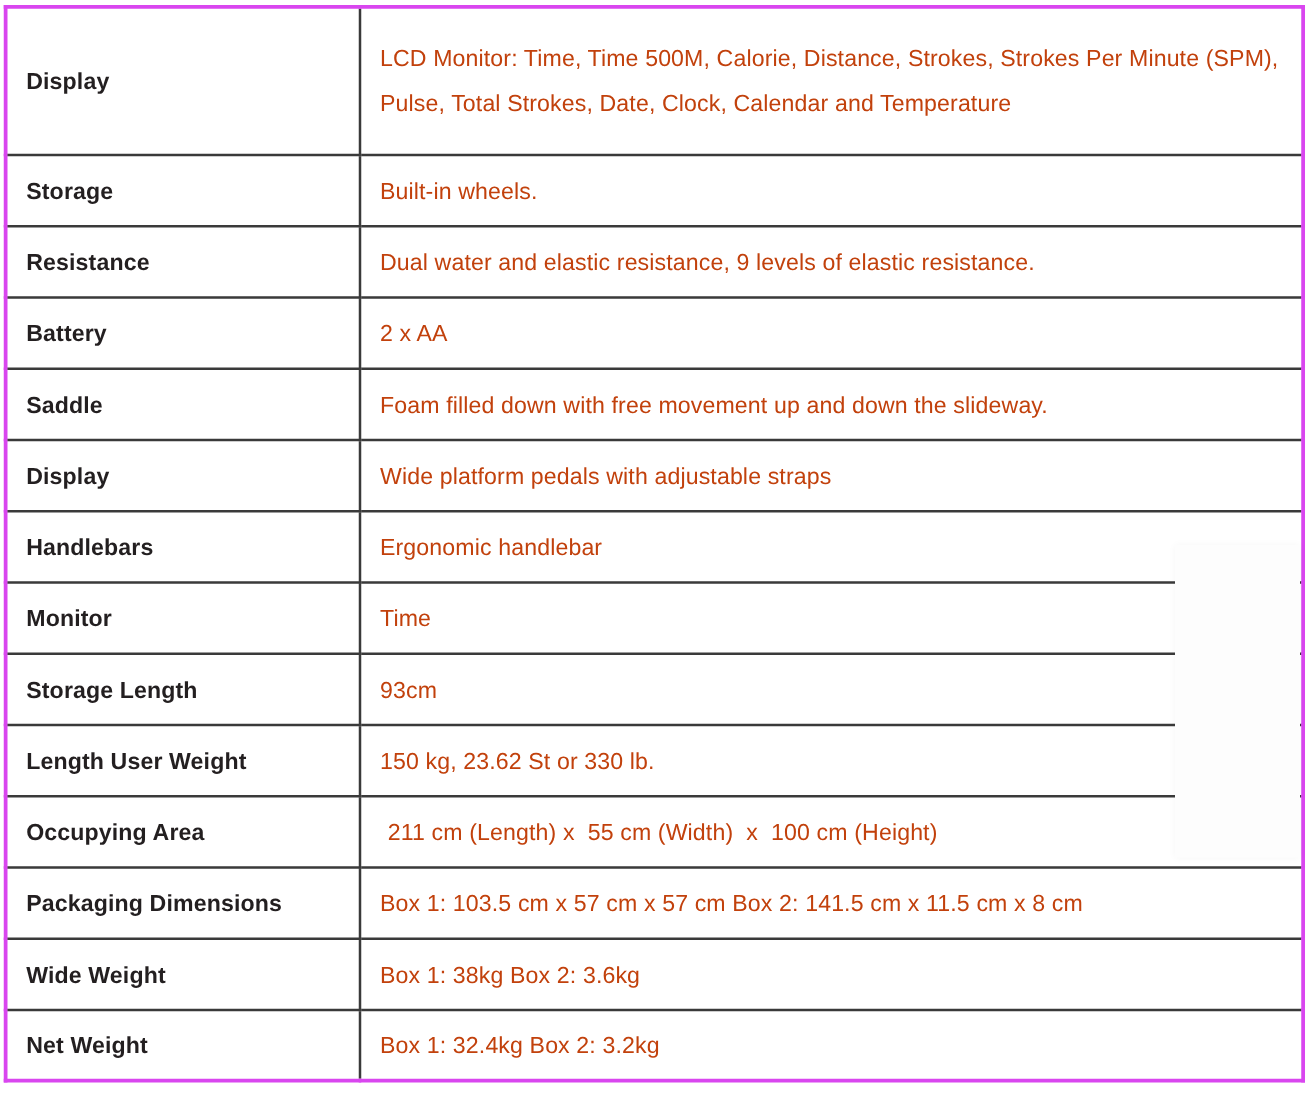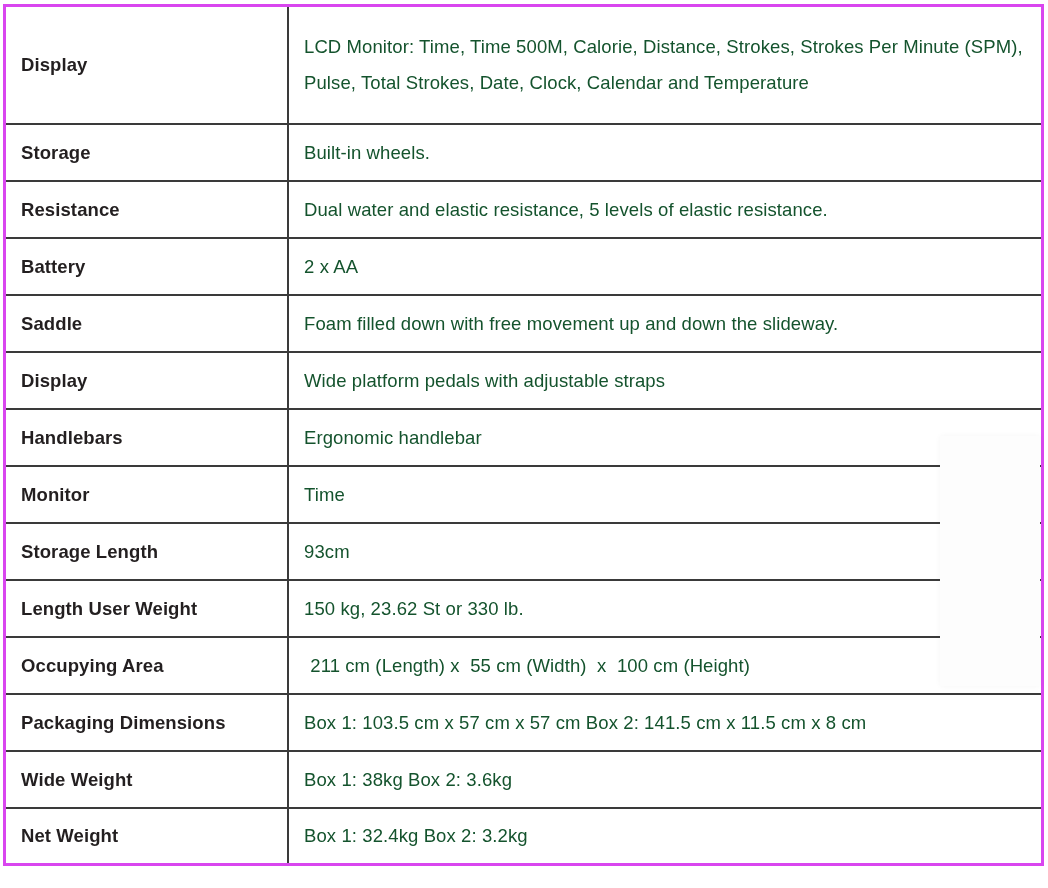--- a/index.html
+++ b/index.html
@@ -11,21 +11,21 @@
     border: 3px solid #d946ef;
   }
   table.spec td {
     border: 2px solid #3a3a3a;
     padding: 0 0 0 15px;
     font-size: 18.5px;
     vertical-align: middle;
     letter-spacing: 0.1px;
   }
   td.label { width: 266px; font-weight: bold; color: #231f20; }
-  td.value { color: #14532d; line-height: 36px; }
+  td.value { color: #c2410c; line-height: 36px; }
   tr.r-display td { height: 116px; }
   tr.r-normal td { height: 55px; }
   tr.r-last td { height: 54px; }
   .ghost {
     position: absolute; left: 940px; top: 436px; width: 100px; height: 250px;
     background: #fdfdfd; box-shadow: 0 0 6px rgba(0,0,0,0.04); pointer-events: none;
   }
 </style>
 </head>
 <body>
@@ -35,21 +35,21 @@
     <tr class="r-display">
       <td class="label">Display</td>
       <td class="value">LCD Monitor: Time, Time 500M, Calorie, Distance, Strokes, Strokes Per Minute (SPM), Pulse, Total Strokes, Date, Clock, Calendar and Temperature</td>
     </tr>
     <tr class="r-normal">
       <td class="label">Storage</td>
       <td class="value">Built-in wheels.</td>
     </tr>
     <tr class="r-normal">
       <td class="label">Resistance</td>
-      <td class="value">Dual water and elastic resistance, 5 levels of elastic resistance.</td>
+      <td class="value">Dual water and elastic resistance, 9 levels of elastic resistance.</td>
     </tr>
     <tr class="r-normal">
       <td class="label">Battery</td>
       <td class="value">2 x AA</td>
     </tr>
     <tr class="r-normal">
       <td class="label">Saddle</td>
       <td class="value">Foam filled down with free movement up and down the slideway.</td>
     </tr>
     <tr class="r-normal">

